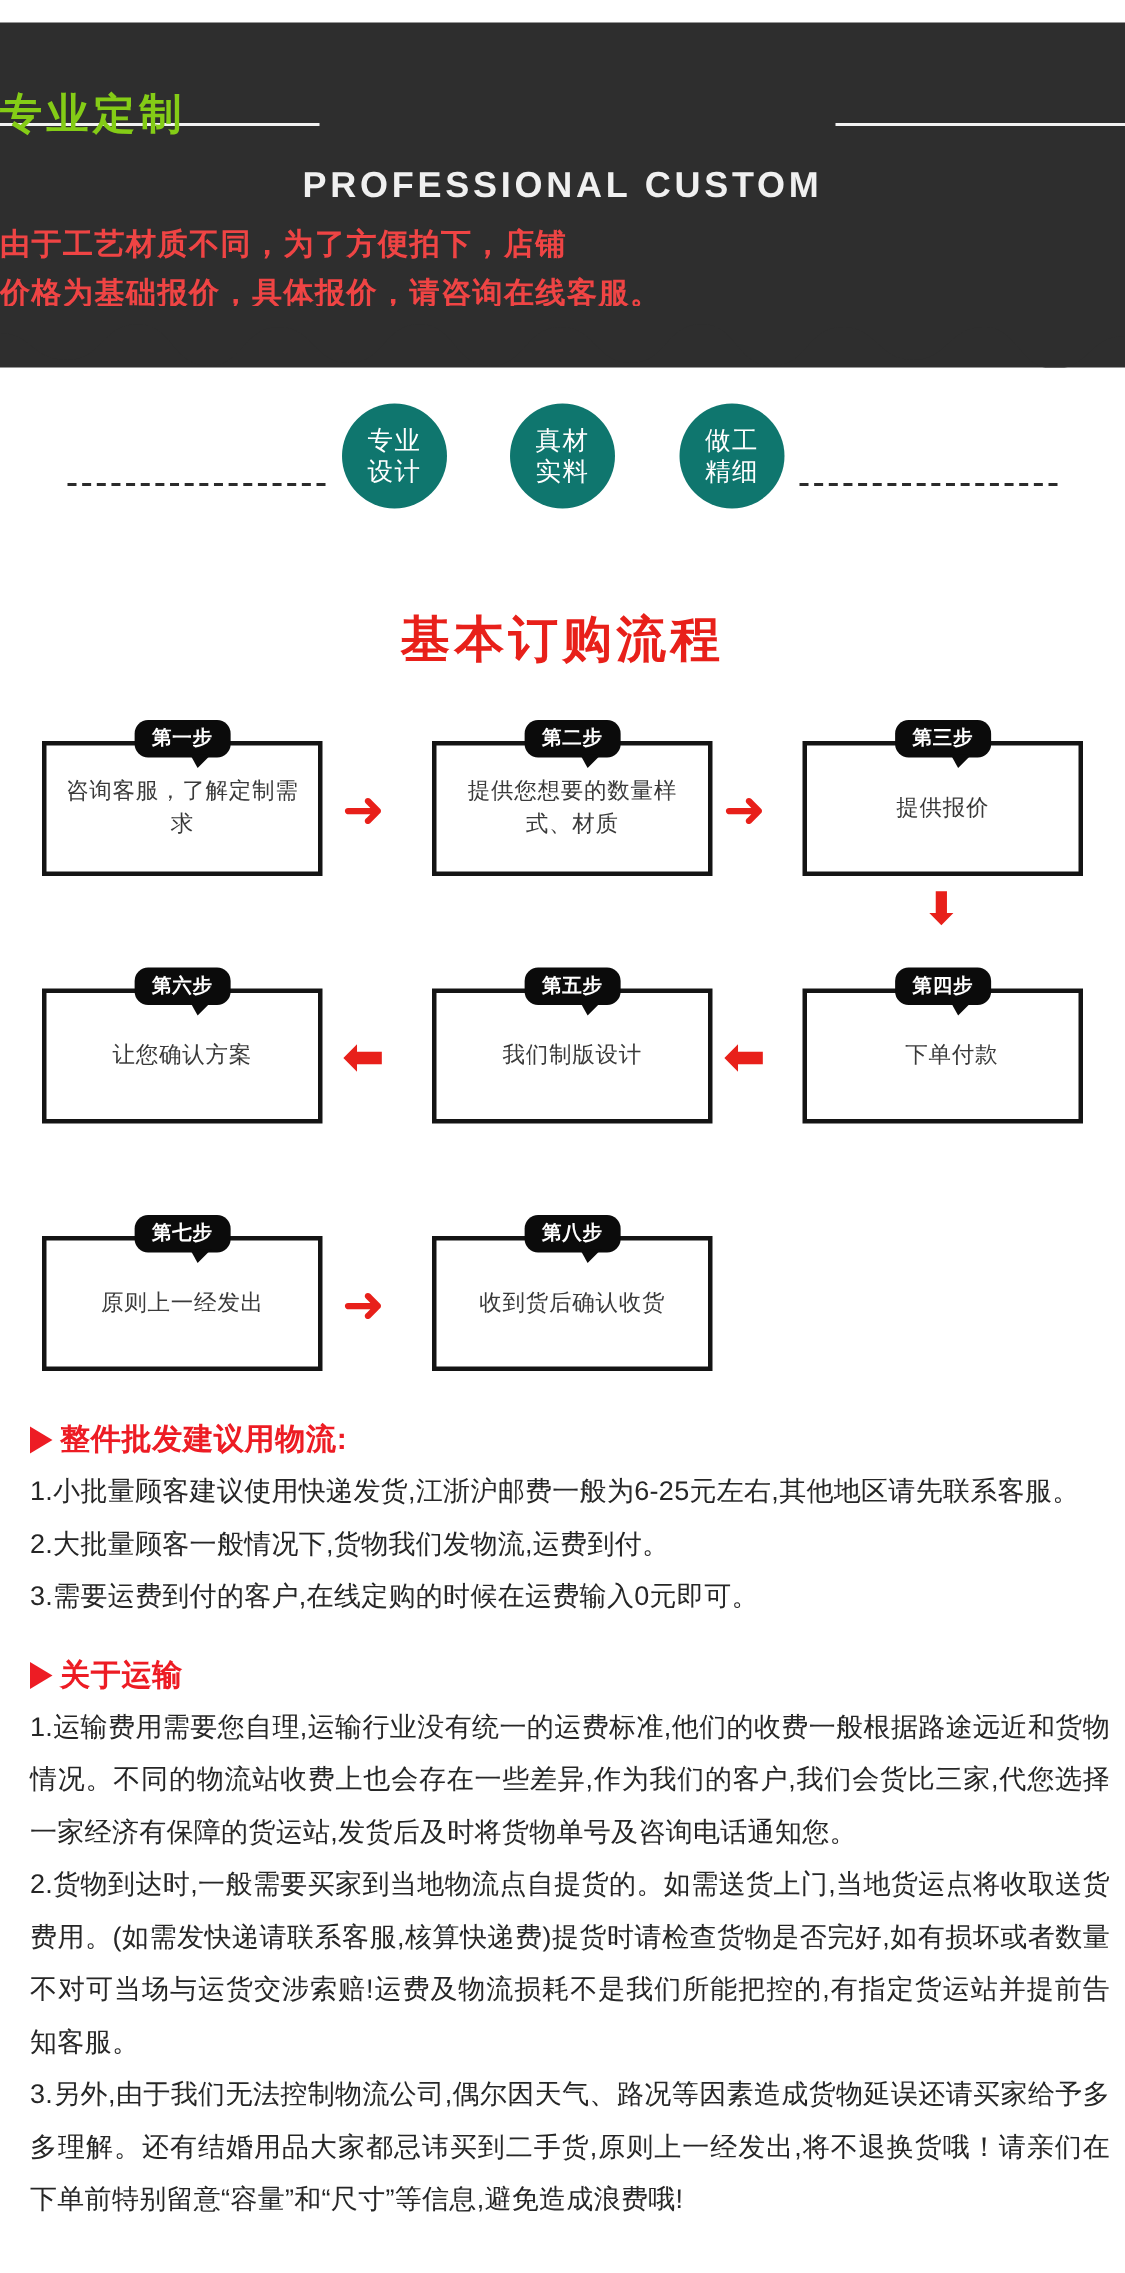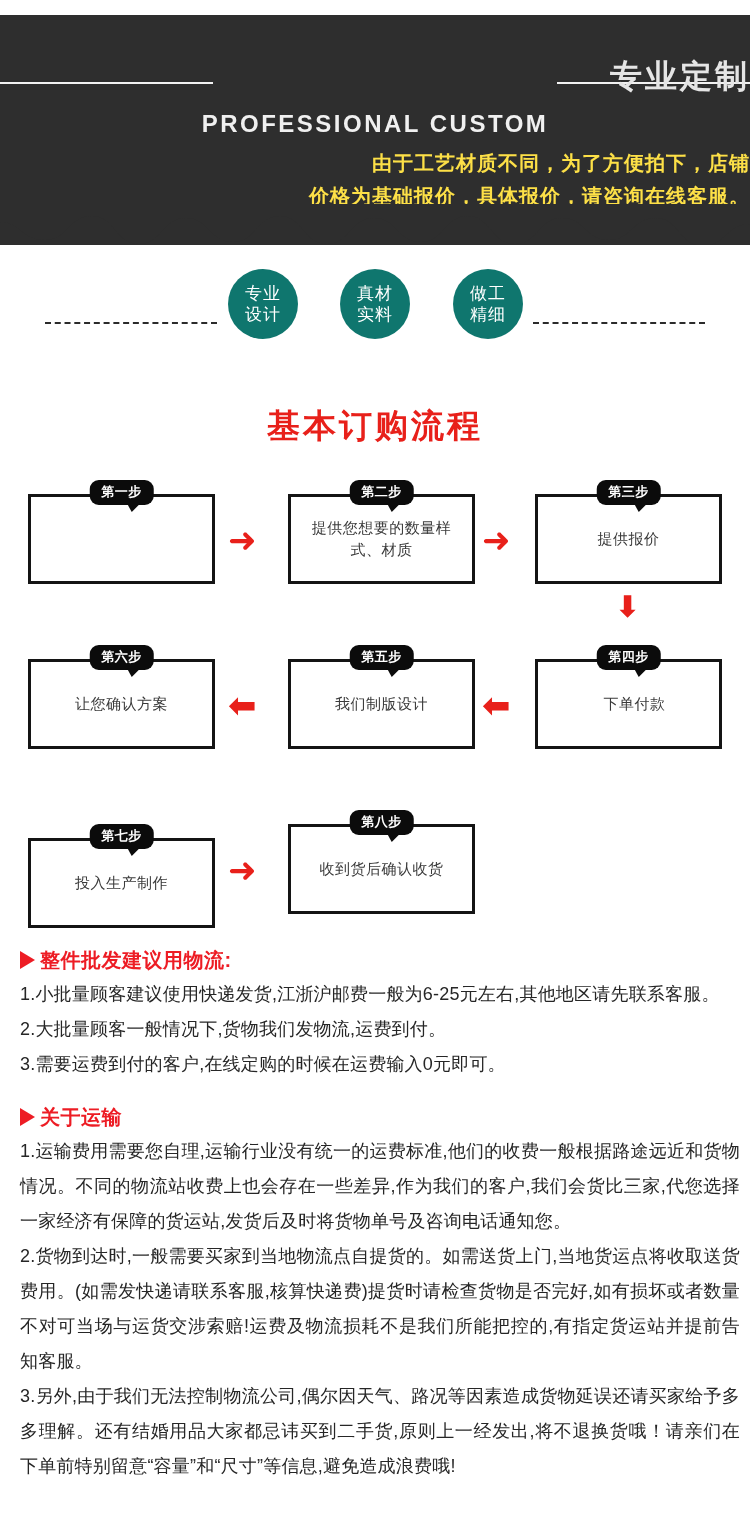--- a/index.html
+++ b/index.html
@@ -45,44 +45,44 @@
     height: 2px;
     background: #f2f2f2;
   }
   .rule-left  { left: 0px;   width: 213px; }
   .rule-right { left: 557px; width: 193px; }
 
   .banner-title {
     position: absolute;
     left: 0; top: 38px;
     width: 750px;
-    text-align: right;
-    color: #e5e5e5;
-    font-size: 32px;
+    text-align: left;
+    color: #84cc16;
+    font-size: 28px;
     font-weight: 700;
     letter-spacing: 3px;
     line-height: 46px;
   }
   .banner-sub {
     position: absolute;
     left: 0; top: 94px;
     width: 750px;
     text-align: center;
     color: #f0f0f0;
     font-size: 24px;
     font-weight: 700;
     letter-spacing: 2.5px;
     line-height: 30px;
   }
   .banner-note {
     position: absolute;
     left: 0; top: 132px;
     width: 750px;
-    text-align: right;
-    color: #fde047;
+    text-align: left;
+    color: #ef4444;
     font-size: 20px;
     font-weight: 700;
     line-height: 33px;
     letter-spacing: 1px;
   }
 
   
   .badges {
     position: relative;
     width: 750px;
@@ -177,21 +177,21 @@
     border-top: 9px solid #0b0b0b;
   }
 
   
   .b1 { left: 28px;  top: 27px; }
   .b2 { left: 288px; top: 27px; }
   .b3 { left: 535px; top: 27px; }
   .b6 { left: 28px;  top: 192px; }
   .b5 { left: 288px; top: 192px; }
   .b4 { left: 535px; top: 192px; padding-left: 12px; }
-  .b7 { left: 28px;  top: 371px; }
+  .b7 { left: 28px;  top: 357px; }
   .b8 { left: 288px; top: 357px; }
 
   .arrow {
     position: absolute;
     color: #e8201a;
     font-size: 34px;
     line-height: 1;
     font-weight: 700;
   }
   .ar-1  { left: 228px; top: 56px; }
@@ -278,20 +278,21 @@
       <span>精细</span>
     </div>
   </div>
 
   <div class="section-title">基本订购流程</div>
 
   <div class="flow">
 
     <div class="fbox b1">
       <div class="step-badge">第一步</div>
+      <div class="fbox-text">咨询客服，了解定制需求</div>
     </div>
     <div class="arrow ar-1">➜</div>
 
     <div class="fbox b2">
       <div class="step-badge">第二步</div>
       <div class="fbox-text">提供您想要的数量样式、材质</div>
     </div>
     <div class="arrow ar-2">➜</div>
 
     <div class="fbox b3">
@@ -312,21 +313,21 @@
     </div>
     <div class="arrow ar-4">⬅</div>
 
     <div class="fbox b6">
       <div class="step-badge">第六步</div>
       <div class="fbox-text">让您确认方案</div>
     </div>
 
     <div class="fbox b7">
       <div class="step-badge">第七步</div>
-      <div class="fbox-text">投入生产制作</div>
+      <div class="fbox-text">原则上一经发出</div>
     </div>
     <div class="arrow ar-5">➜</div>
 
     <div class="fbox b8">
       <div class="step-badge">第八步</div>
       <div class="fbox-text">收到货后确认收货</div>
     </div>
   </div>
 
   <div class="textblock">

